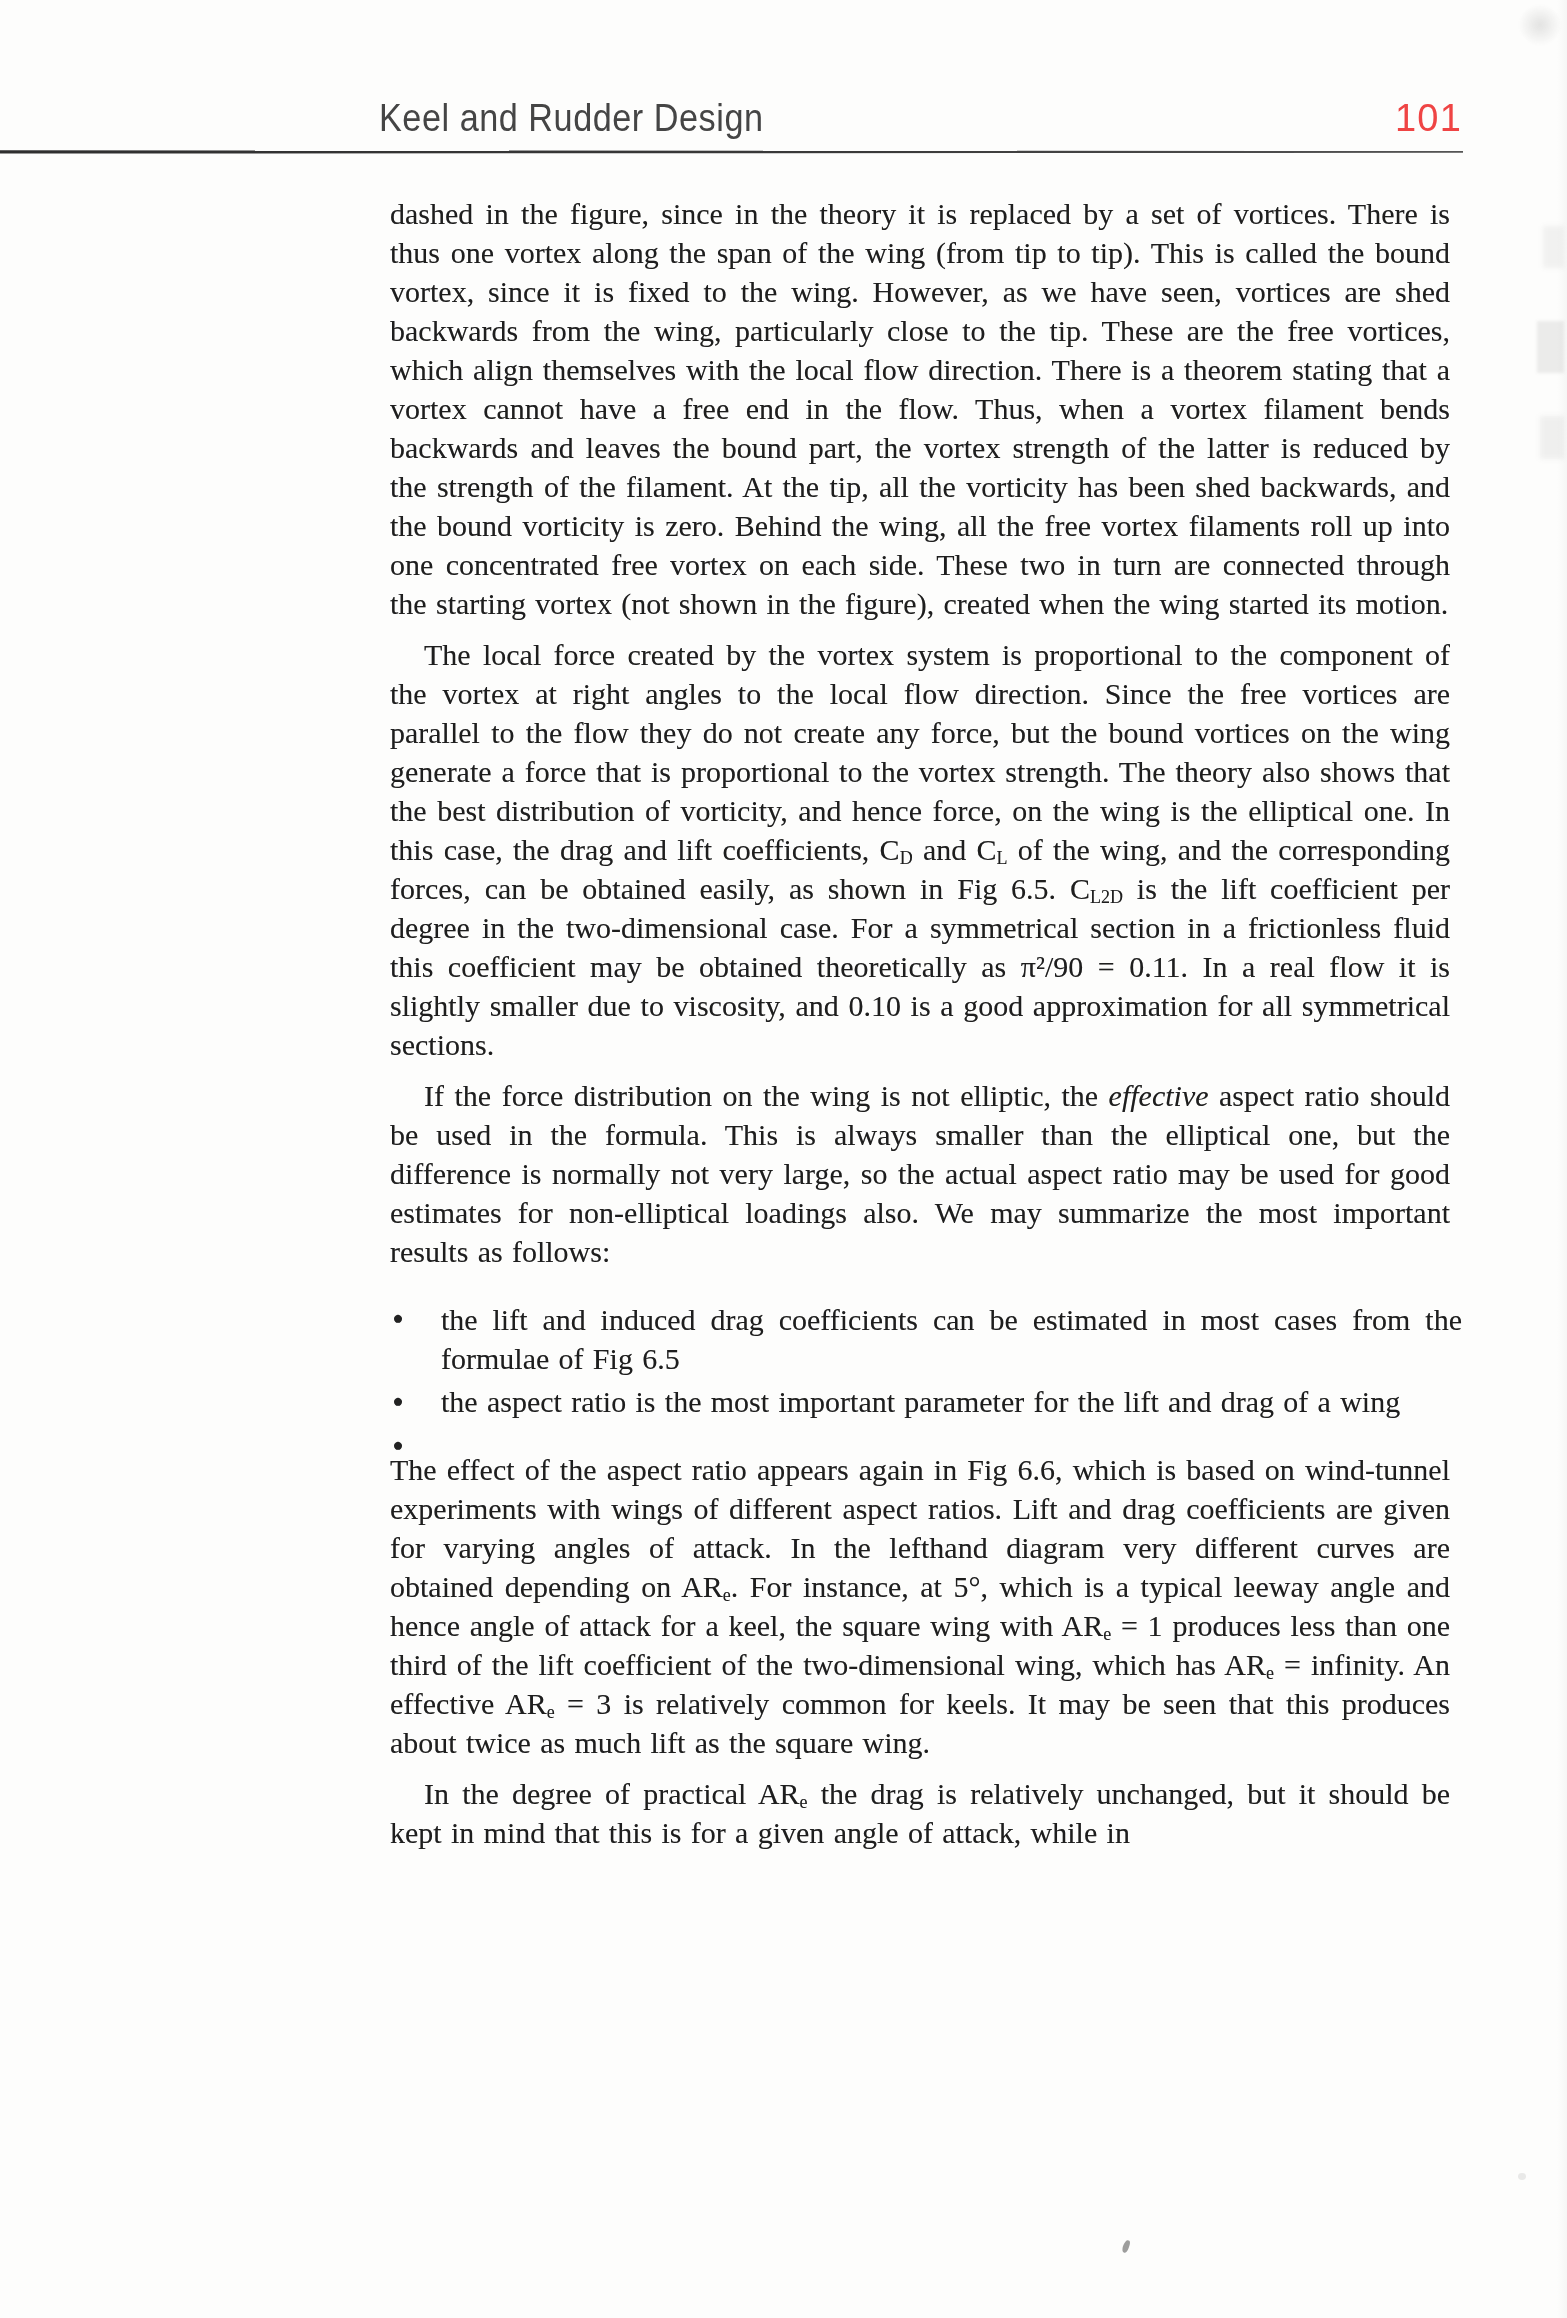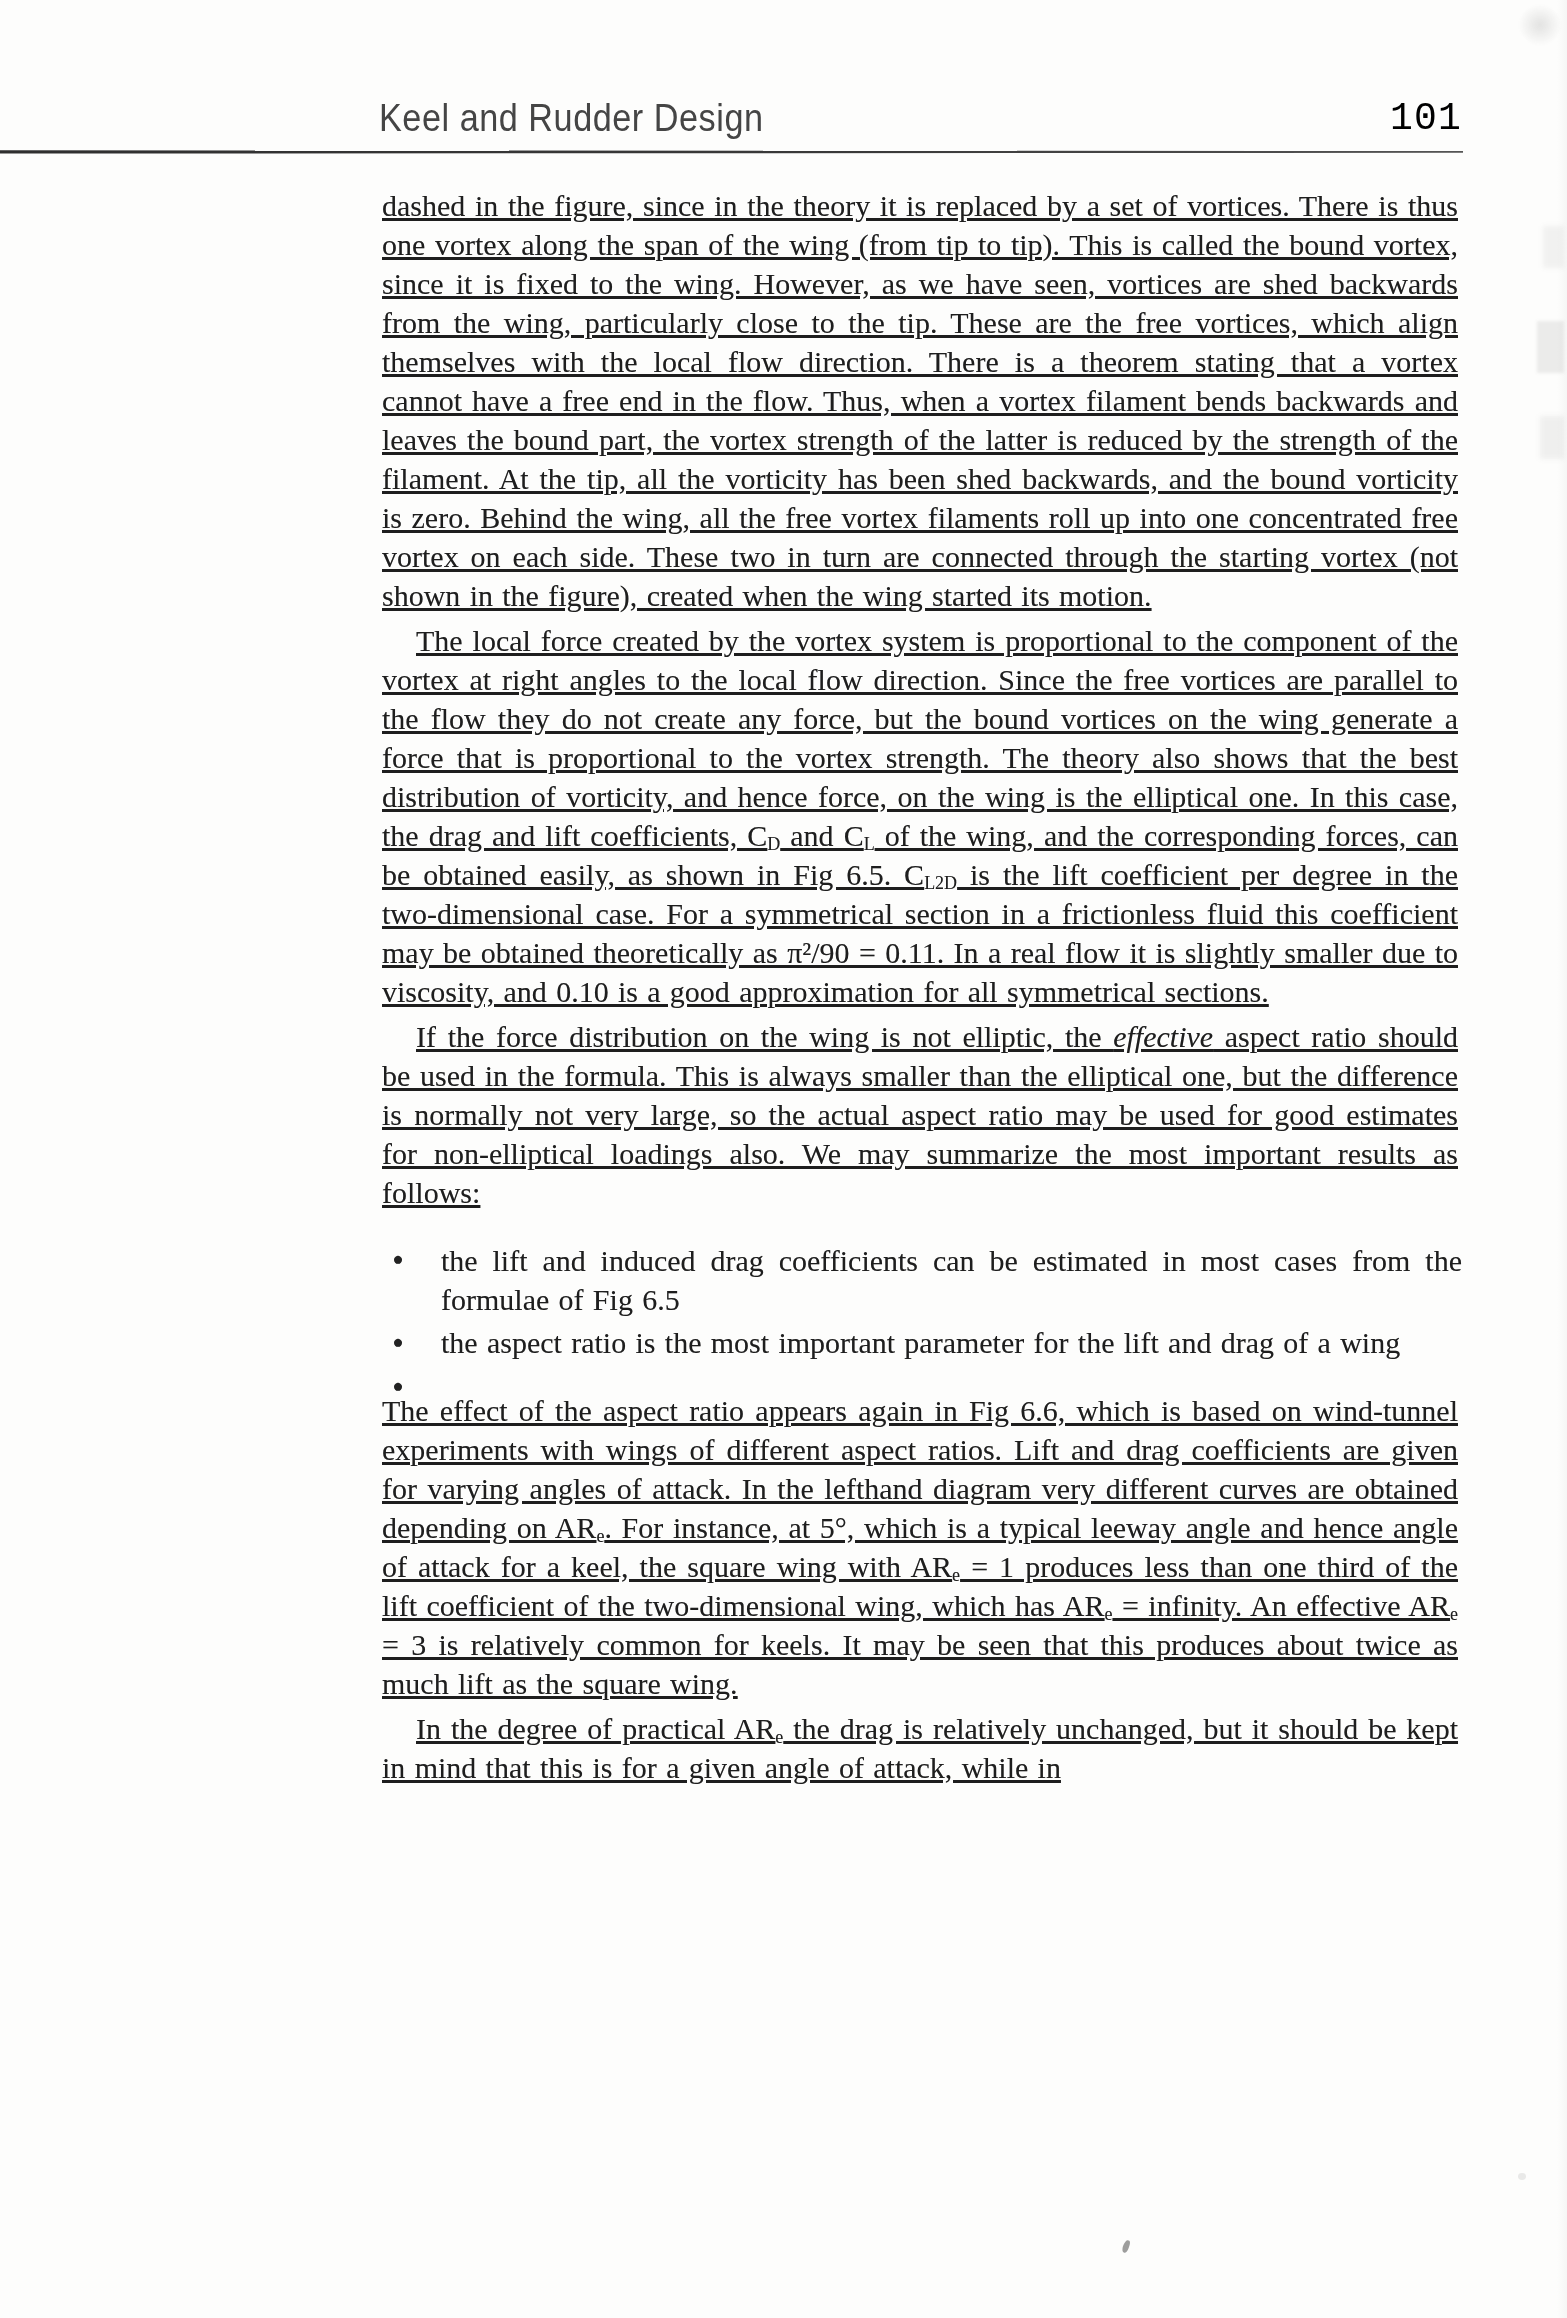--- a/index.html
+++ b/index.html
@@ -17,41 +17,41 @@
   
   .chapter-title {
     position:absolute; left:379px; top:97px;
     font-family:"Liberation Sans", sans-serif;
     font-size:38px; color:#454545;
     letter-spacing:0.6px; white-space:nowrap;
     transform:scaleX(0.9); transform-origin:left top;
   }
   .page-number {
     position:absolute; right:106px; top:97px;
-    font-family:Liberation Mono, monospace;
-    font-size:38px; color:#000000;
+    font-family:Liberation Sans, sans-serif;
+    font-size:38px; color:#ef4444;
     letter-spacing:1.2px;
     text-align:center;
   }
   .header-rule {
     position:absolute; left:0; top:150px;
     width:1463px; height:3.6px;
     background:linear-gradient(to right, #2f2f2f 0%, #3a3a3a 60%, #555 100%);
     clip-path:polygon(0 8%, 100% 30%, 100% 78%, 0 100%);
   }
   
   .content {
     position:absolute; left:378px; top:182px; width:1084px;
     font-size:30px; line-height:39px;
     color:#1e1e1e;
     text-align:justify;
     text-shadow:0 0 0.6px rgba(20,20,20,0.35);
     word-spacing:1.8px;
   }
-  .para { margin:4px;text-decoration:underline; }
+  .para { margin:12px; }
   .para.indent { text-indent:34px; }
   .para + .para { margin-top:6px; }
   sub {
     font-size:0.60em; line-height:0;
     vertical-align:baseline; position:relative; top:0.22em;
   }
   
   .bullets {
     list-style:none; margin:28.5px 0; padding:0;
   }

